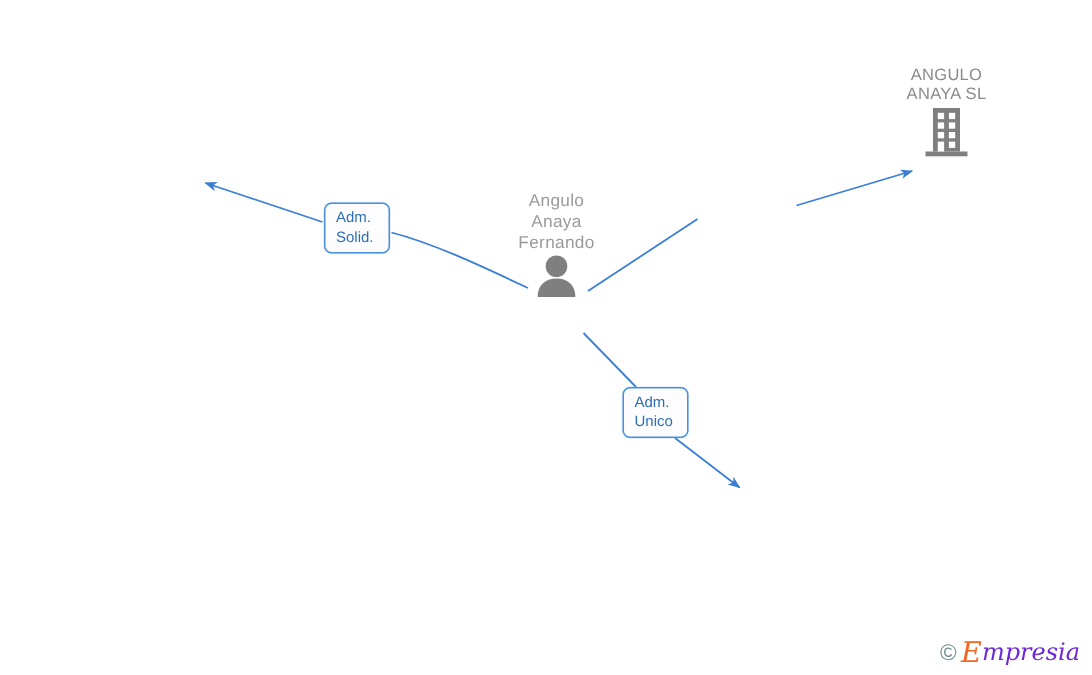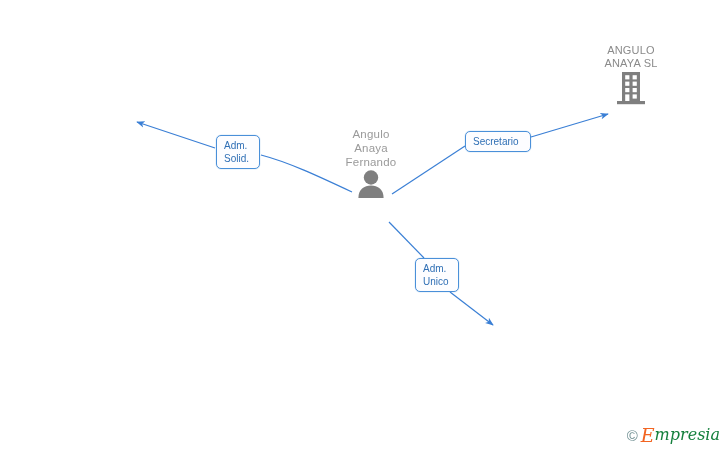--- a/index.html
+++ b/index.html
@@ -102,21 +102,21 @@
     line-height: 15px;
   }
   #watermark .wm-e {
     color: #f26522;
     font-size: 19px;
     font-family: "DejaVu Serif", serif;
     font-style: italic;
     line-height: 18px;
   }
   #watermark .wm-rest {
-    color: #15803d;
+    color: #6d28d9;
     font-size: 16px;
     font-family: "DejaVu Serif", serif;
     font-style: italic;
     line-height: 18px;
     margin-left: -3px;
   }
 </style>
 </head>
 <body>
 
@@ -163,21 +163,20 @@
 Fernando</div>
     <svg class="icon-person" width="32" height="30" viewBox="0 0 32 30">
       <circle cx="16" cy="8.5" r="7.2" fill="#7f7f7f"></circle>
       <path d="M 3.4 29 C 3.4 20.4 9.2 16.6 16 16.6 C 22.8 16.6 28.6 20.4 28.6 29 Z" fill="#7f7f7f"></path>
     </svg>
   </div>
 
 
   <div class="edge-label" id="edge-label-adm-solid">Adm.
 Solid.</div>
-  <div class="edge-label" id="edge-label-secretario">Secretario</div>
   <div class="edge-label" id="edge-label-adm-unico">Adm.
 Unico</div>
 
   <div id="watermark">
     <span class="wm-c">©</span>
     <span class="wm-e">E</span>
     <span class="wm-rest">mpresia</span>
   </div>
 
 </div>

